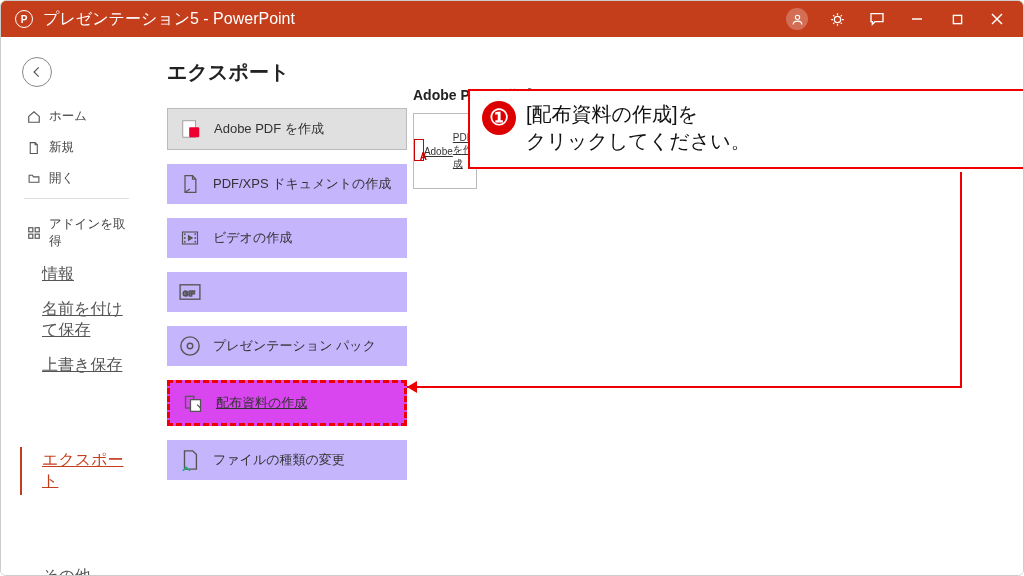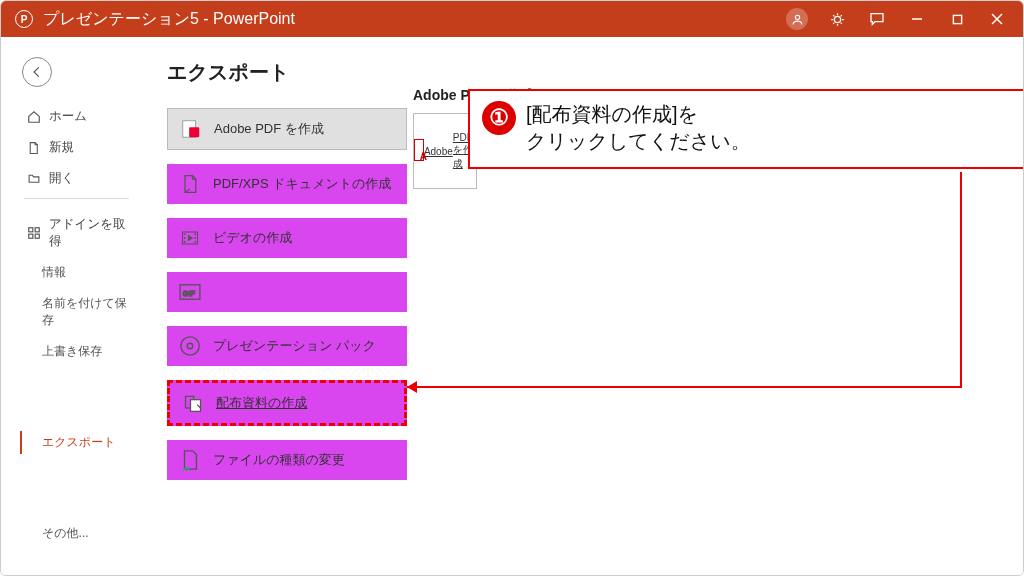--- a/index.html
+++ b/index.html
@@ -8,30 +8,30 @@
     .titlebar { height: 36px; background: #c43e1c; color: #fff; display: flex; align-items: center; padding: 0 6px 0 14px; font-size: 12px; }
     .title-icon { width: 18px; height: 18px; border: 1.5px solid #fff; border-radius: 50%; display:flex; align-items:center; justify-content:center; font-size: 10px; font-weight:bold; margin-right: 10px; color:#fff; }
     .title-text { font-size: 16px; }
     .title-spacer { flex: 1; }
     .title-btn { width: 40px; height: 36px; display: flex; align-items: center; justify-content: center; color: #fff; cursor: pointer; }
     .avatar-circle { width:22px; height:22px; border-radius:50%; background: rgba(255,255,255,0.25); display:flex; align-items:center; justify-content:center; }
     .body { flex:1; display:flex; background:#fff; }
     .sidebar { width: 142px; display:flex; flex-direction:column; padding: 14px 0 14px 5px; font-size: 12.5px; color:#333; }
     .back-circle { width: 30px; height: 30px; border:1px solid #888; border-radius:50%; margin: 6px 0 14px 16px; display:flex; align-items:center; justify-content:center; color:#555; cursor:pointer; }
     .nav-item { display:flex; align-items:center; gap:8px; padding: 7px 10px 7px 20px; cursor:pointer; color:#444; }
-    .nav-item.sub { padding-left: 36px; font-size:12px; color:#555; }
+    .nav-item.sub { padding-left: 36px; font-size:16px; color:#555;text-decoration:underline; }
     .nav-sep { height:1px; background:#ddd; margin: 4px 14px 10px 18px; }
     .nav-item.active { color:#c43e1c; position:relative; }
     .nav-item.active::before { content:''; position:absolute; left:14px; top:4px; bottom:4px; width:2px; background:#c43e1c; }
     .nav-icon { width:15px; height:15px; display:flex; align-items:center; justify-content:center; color:#555; flex-shrink:0; }
     .big-gap { height: 60px; }
     .main { flex:1; padding: 22px 24px; position:relative; }
     .page-title { font-size: 20px; font-weight: 600; margin-bottom: 22px; color:#222; }
     .export-list { width: 240px; }
-    .export-item { display:flex; align-items:center; gap: 12px; padding: 9px 12px; font-size: 13px; color:#333; cursor:pointer; margin-bottom: 14px; background:#d946ef; }
+    .export-item { display:flex; align-items:center; gap: 12px; padding: 9px 12px; font-size: 13px; color:#333; cursor:pointer; margin-bottom: 14px; background:#c4b5fd; }
     .export-item.selected { background:#e0e0e0; border:1px solid #bbb; }
     .export-item.highlight { background:#d946ef; border:3px dashed #e00;text-decoration:underline; }
     .exp-icon { width:22px; height:22px; display:flex; align-items:center; justify-content:center; }
     .preview { position:absolute; left: 270px; top: 50px; }
     .preview-title { font-size:14px; font-weight:bold; color:#222; margin-bottom:8px; }
     .preview-tile { width:64px; height:76px; border:1px solid #bbb; background:#fff; display:flex; flex-direction:row; align-items:center; justify-content:center; font-size:10px; color:#333;text-decoration:underline; }
     .pdf-emblem { width:20px; height:22px; border:1px solid #c00; position:relative; margin-bottom:3px; }
     .pdf-emblem::after { content:'A'; position:absolute; right:-4px; bottom:-2px; font-size:10px; color:#c00; font-weight:bold; }
     
     .callout { position:absolute; left: 325px; top: 52px; width: 660px; border:2px solid #e00; background:#fff; padding: 10px 12px 12px 12px; z-index:5; }

